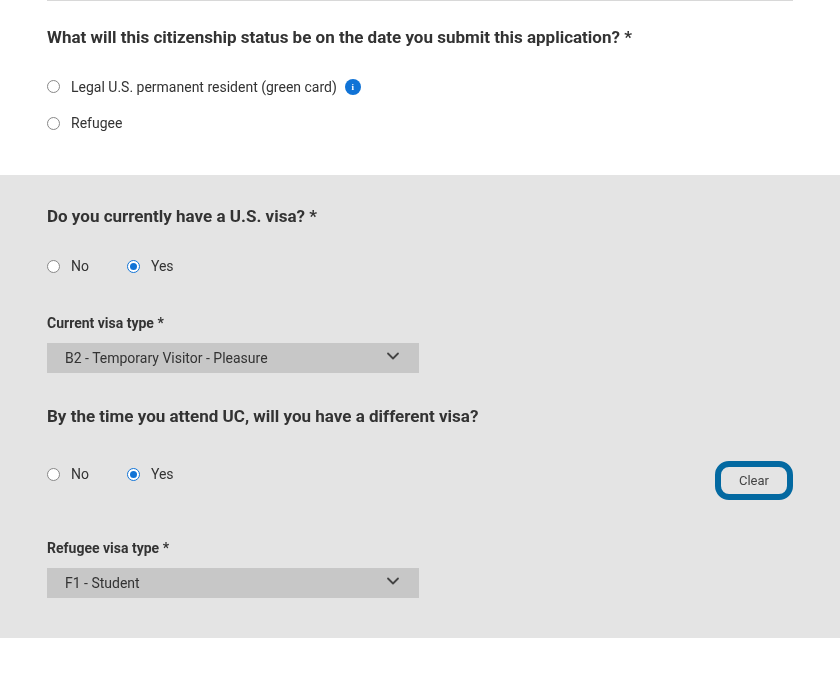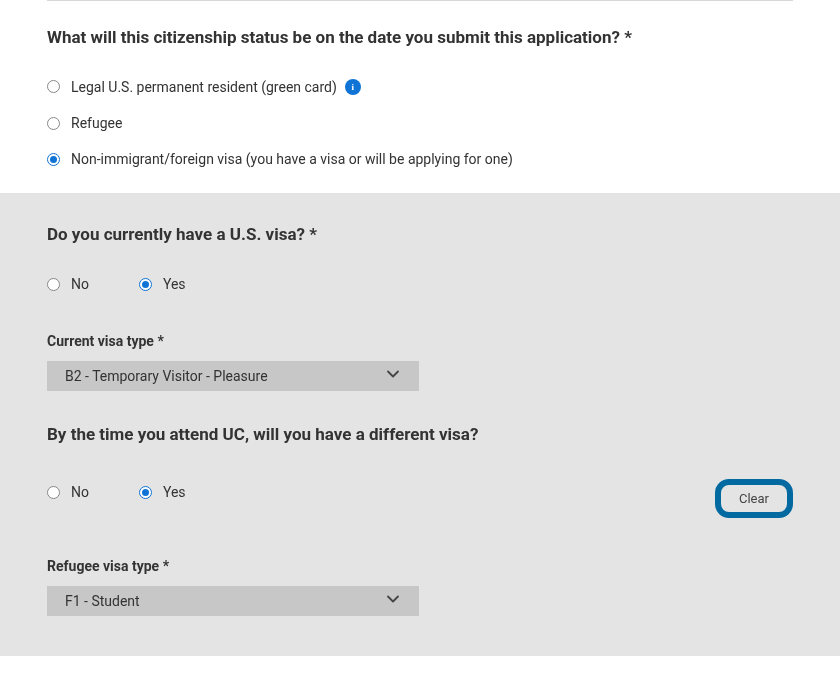--- a/index.html
+++ b/index.html
@@ -32,21 +32,21 @@
       color: #333333;
       margin-bottom: 8px;
       line-height: 1.4;
     }
     .radio-group {
       margin-top: 28px;
     }
     .radio-group.inline {
       display: flex;
       align-items: flex-start;
-      gap: 50px;
+      gap: 38px;
       margin-top: 28px;
     }
     .radio-item {
       display: flex;
       align-items: center;
       margin-bottom: 18px;
       font-size: 14px;
       color: #333333;
     }
     .radio-group.inline .radio-item {
@@ -154,24 +154,20 @@
 
   <div class="radio-group">
     <div class="radio-item">
       <span class="radio-btn"></span>
       <span class="radio-label">Legal U.S. permanent resident (green card)</span>
       <span class="info-icon">i</span>
     </div>
     <div class="radio-item">
       <span class="radio-btn"></span>
       <span class="radio-label">Refugee</span>
-    </div>
-    <div class="radio-item" style="margin-bottom:0;">
-      <span class="radio-btn selected"></span>
-      <span class="radio-label">Non-immigrant/foreign visa (you have a visa or will be applying for one)</span>
     </div>
   </div>
 </div>
 
 <div class="section-gray">
   <div class="question-title">Do you currently have a U.S. visa? *</div>
 
   <div class="radio-group inline">
     <div class="radio-item">
       <span class="radio-btn"></span>

